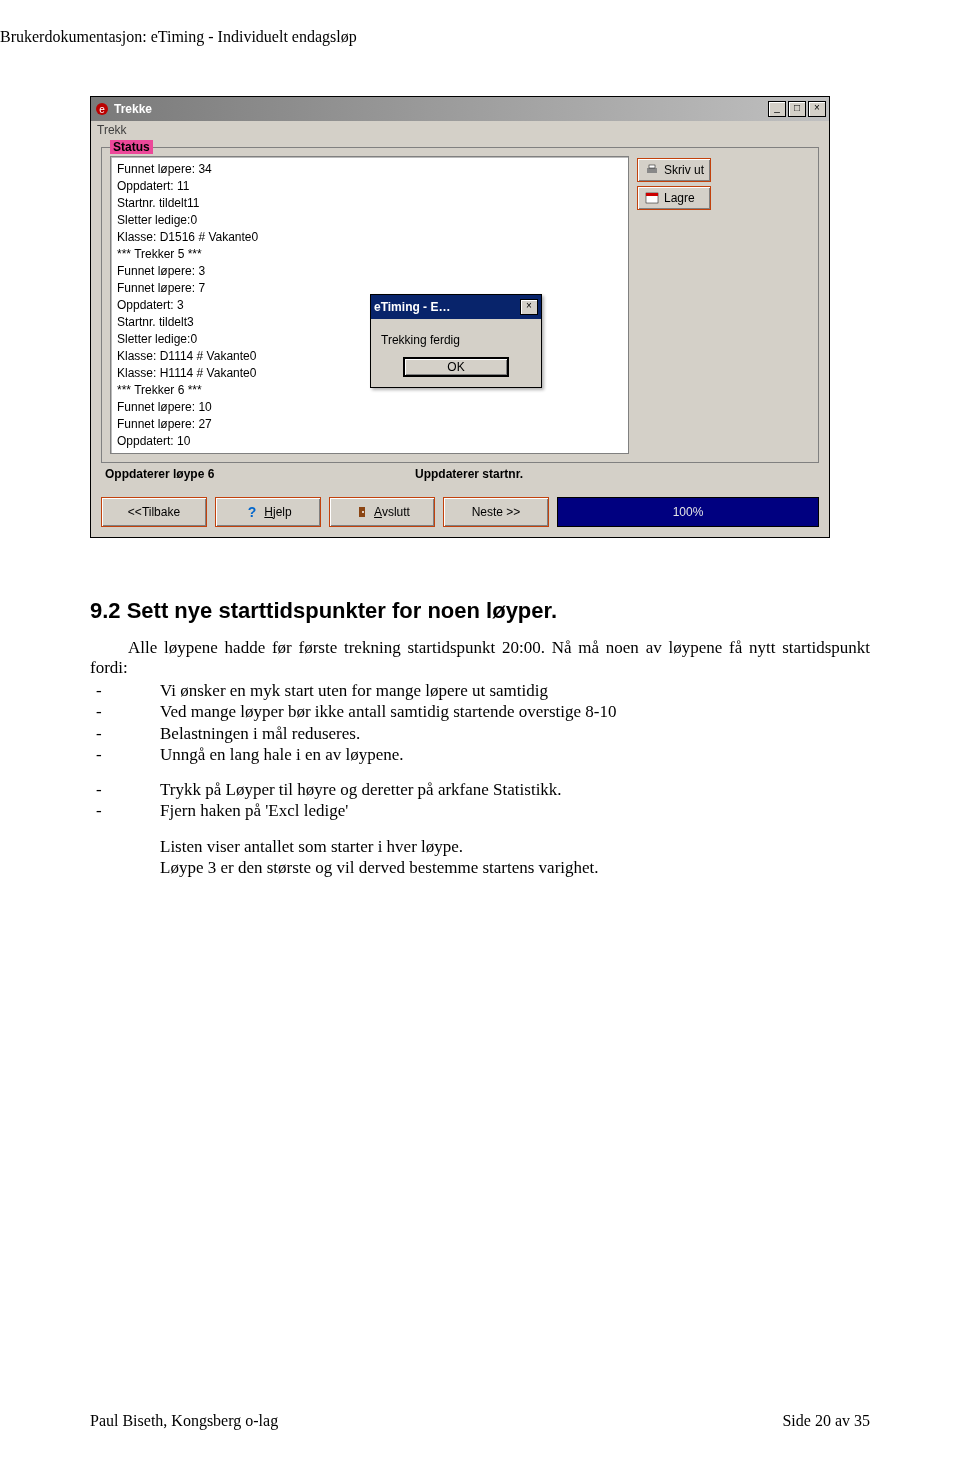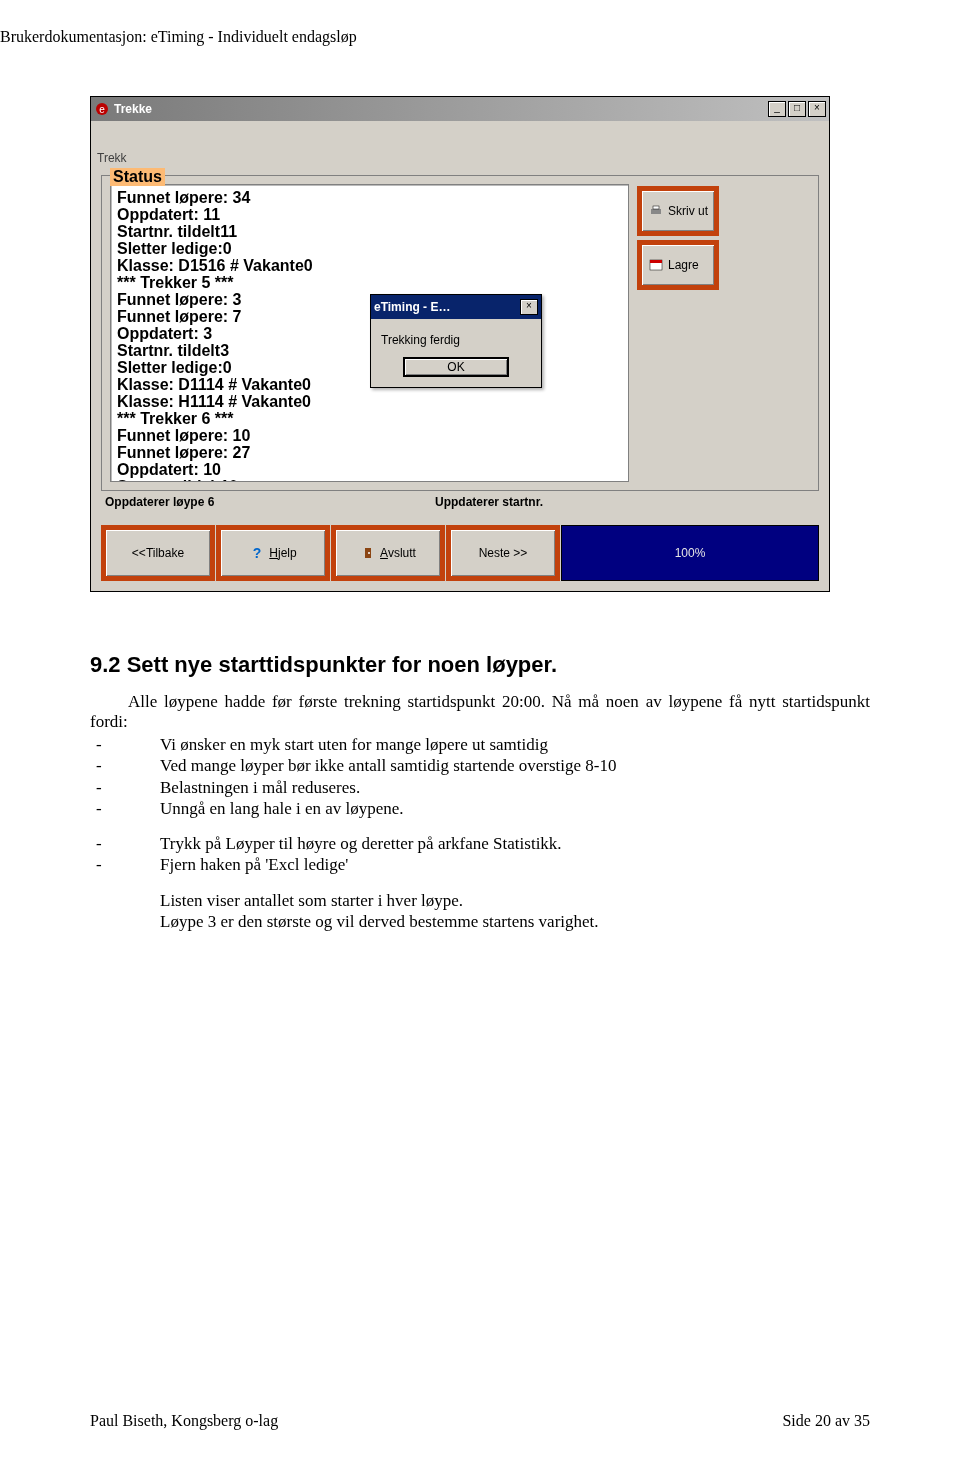--- a/index.html
+++ b/index.html
@@ -47,72 +47,70 @@
   background:#d4d0c8;
   border:1px solid #000;
   box-shadow: inset 1px 1px 0 #fff;
   font-size:10px; line-height:12px; text-align:center;
   color:#000;
 }
 .menubar {
   padding: 2px 6px;
   font-size: 12px;
   color:#404040;
-  margin-top:28px;
 }
 .content {
   padding: 8px 10px 6px 10px;
 }
 .status-group {
   border: 1px solid #808080;
   background:#d4d0c8;
   position:relative;
   padding: 8px;
   display:flex;
   gap:8px;
 }
 .status-label {
   position:absolute; top:-8px; left:8px;
-  background:#fdba74;
+  background:#ec4899;
   padding:0 3px;
   font-weight:bold;
-  font-size:16px;
+  font-size:12px;
 }
 .status-box {
   background:#fff;
   border: 1px solid #808080;
   box-shadow: inset 1px 1px 0 #bbb;
   width: 505px;
   height: 288px;
   padding: 4px 6px;
   overflow:hidden;
-  font-size:16px;
+  font-size:12px;
   line-height:17px;
   font-family: Tahoma, Arial, sans-serif;
-  font-weight: bold;
 }
 .side-buttons { display:flex; flex-direction:column; gap:4px; padding-top:2px;}
 .btn {
   background:#d4d0c8;
-  border: 5px solid #c2410c;
+  border: 1px solid #c2410c;
   box-shadow: inset 1px 1px 0 #fff, inset -1px -1px 0 #808080;
   font-size:12px;
-  padding: 12px 6px;
+  padding: 3px 6px;
   display:flex;
   align-items:center;
   gap:4px;
   font-family: Tahoma, Arial, sans-serif;
   cursor:default;
 }
 .btn .ic { width:16px; height:16px; display:inline-flex;align-items:center;justify-content:center;}
-.status-foot { display:flex; gap:20px; padding:4px 4px 10px 4px; font-size:12px; font-weight:bold; font-family: Tahoma, Arial, sans-serif;}
+.status-foot { display:flex; gap:0; padding:4px 4px 10px 4px; font-size:12px; font-weight:bold; font-family: Tahoma, Arial, sans-serif;}
 .status-foot .col1 { width:310px; }
 .bottom-bar {
   display:flex;
-  gap:1px;
+  gap:8px;
   padding: 0 10px 10px 10px;
   justify-content: space-between;
 }
 .bottom-bar .btn { height:22px; justify-content:center;}
 .progress {
   flex:1;
   background:#000080;
   color:#e5e5e5;
   border:1px solid #000;
   display:flex;

